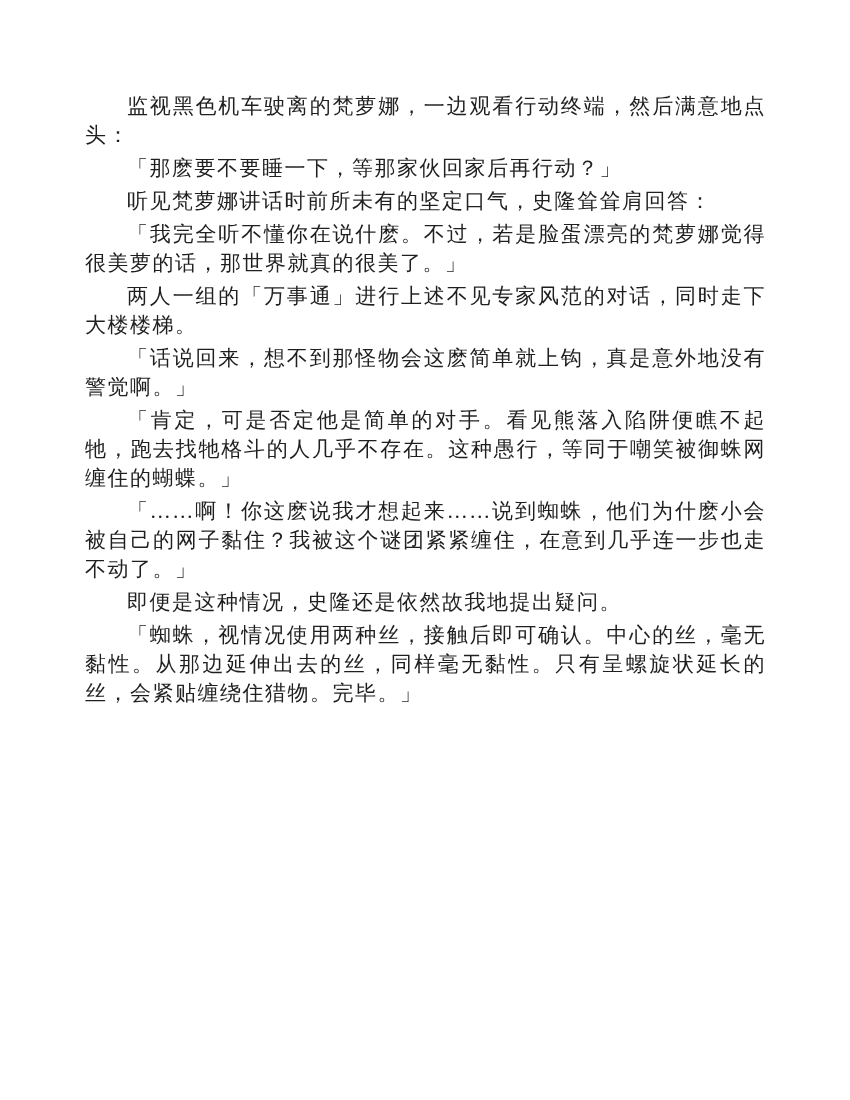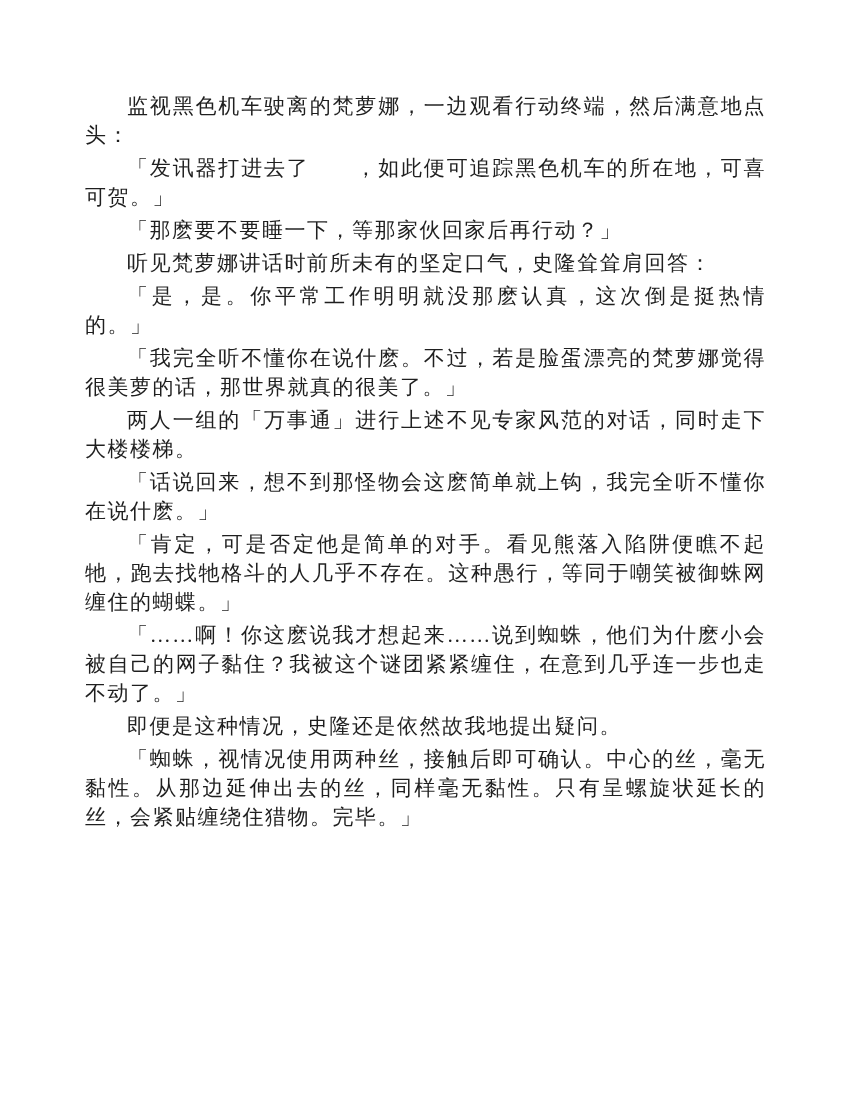--- a/index.html
+++ b/index.html
@@ -29,24 +29,22 @@
     text-align: justify;
     text-indent: 2em;
     word-break: break-all;
   }
 </style>
 </head>
 <body>
 
 <div class="page">
   <p>监视黑色机车驶离的梵萝娜，一边观看行动终端，然后满意地点头：</p>
-  <p>「发讯器打进去了　　，如此便可追踪黑色机车的所在地，可喜可贺。」</p>
   <p>「那麽要不要睡一下，等那家伙回家后再行动？」</p>
   <p>听见梵萝娜讲话时前所未有的坚定口气，史隆耸耸肩回答：</p>
-  <p>「是，是。你平常工作明明就没那麽认真，这次倒是挺热情的。」</p>
   <p>「我完全听不懂你在说什麽。不过，若是脸蛋漂亮的梵萝娜觉得很美萝的话，那世界就真的很美了。」</p>
   <p>两人一组的「万事通」进行上述不见专家风范的对话，同时走下大楼楼梯。</p>
-  <p>「话说回来，想不到那怪物会这麽简单就上钩，我完全听不懂你在说什麽。」</p>
+  <p>「话说回来，想不到那怪物会这麽简单就上钩，真是意外地没有警觉啊。」</p>
   <p>「肯定，可是否定他是简单的对手。看见熊落入陷阱便瞧不起牠，跑去找牠格斗的人几乎不存在。这种愚行，等同于嘲笑被御蛛网缠住的蝴蝶。」</p>
   <p>「……啊！你这麽说我才想起来……说到蜘蛛，他们为什麽小会被自己的网子黏住？我被这个谜团紧紧缠住，在意到几乎连一步也走不动了。」</p>
   <p>即便是这种情况，史隆还是依然故我地提出疑问。</p>
   <p>「蜘蛛，视情况使用两种丝，接触后即可确认。中心的丝，毫无黏性。从那边延伸出去的丝，同样毫无黏性。只有呈螺旋状延长的丝，会紧贴缠绕住猎物。完毕。」</p>
 </div>
 
 </body></html>

